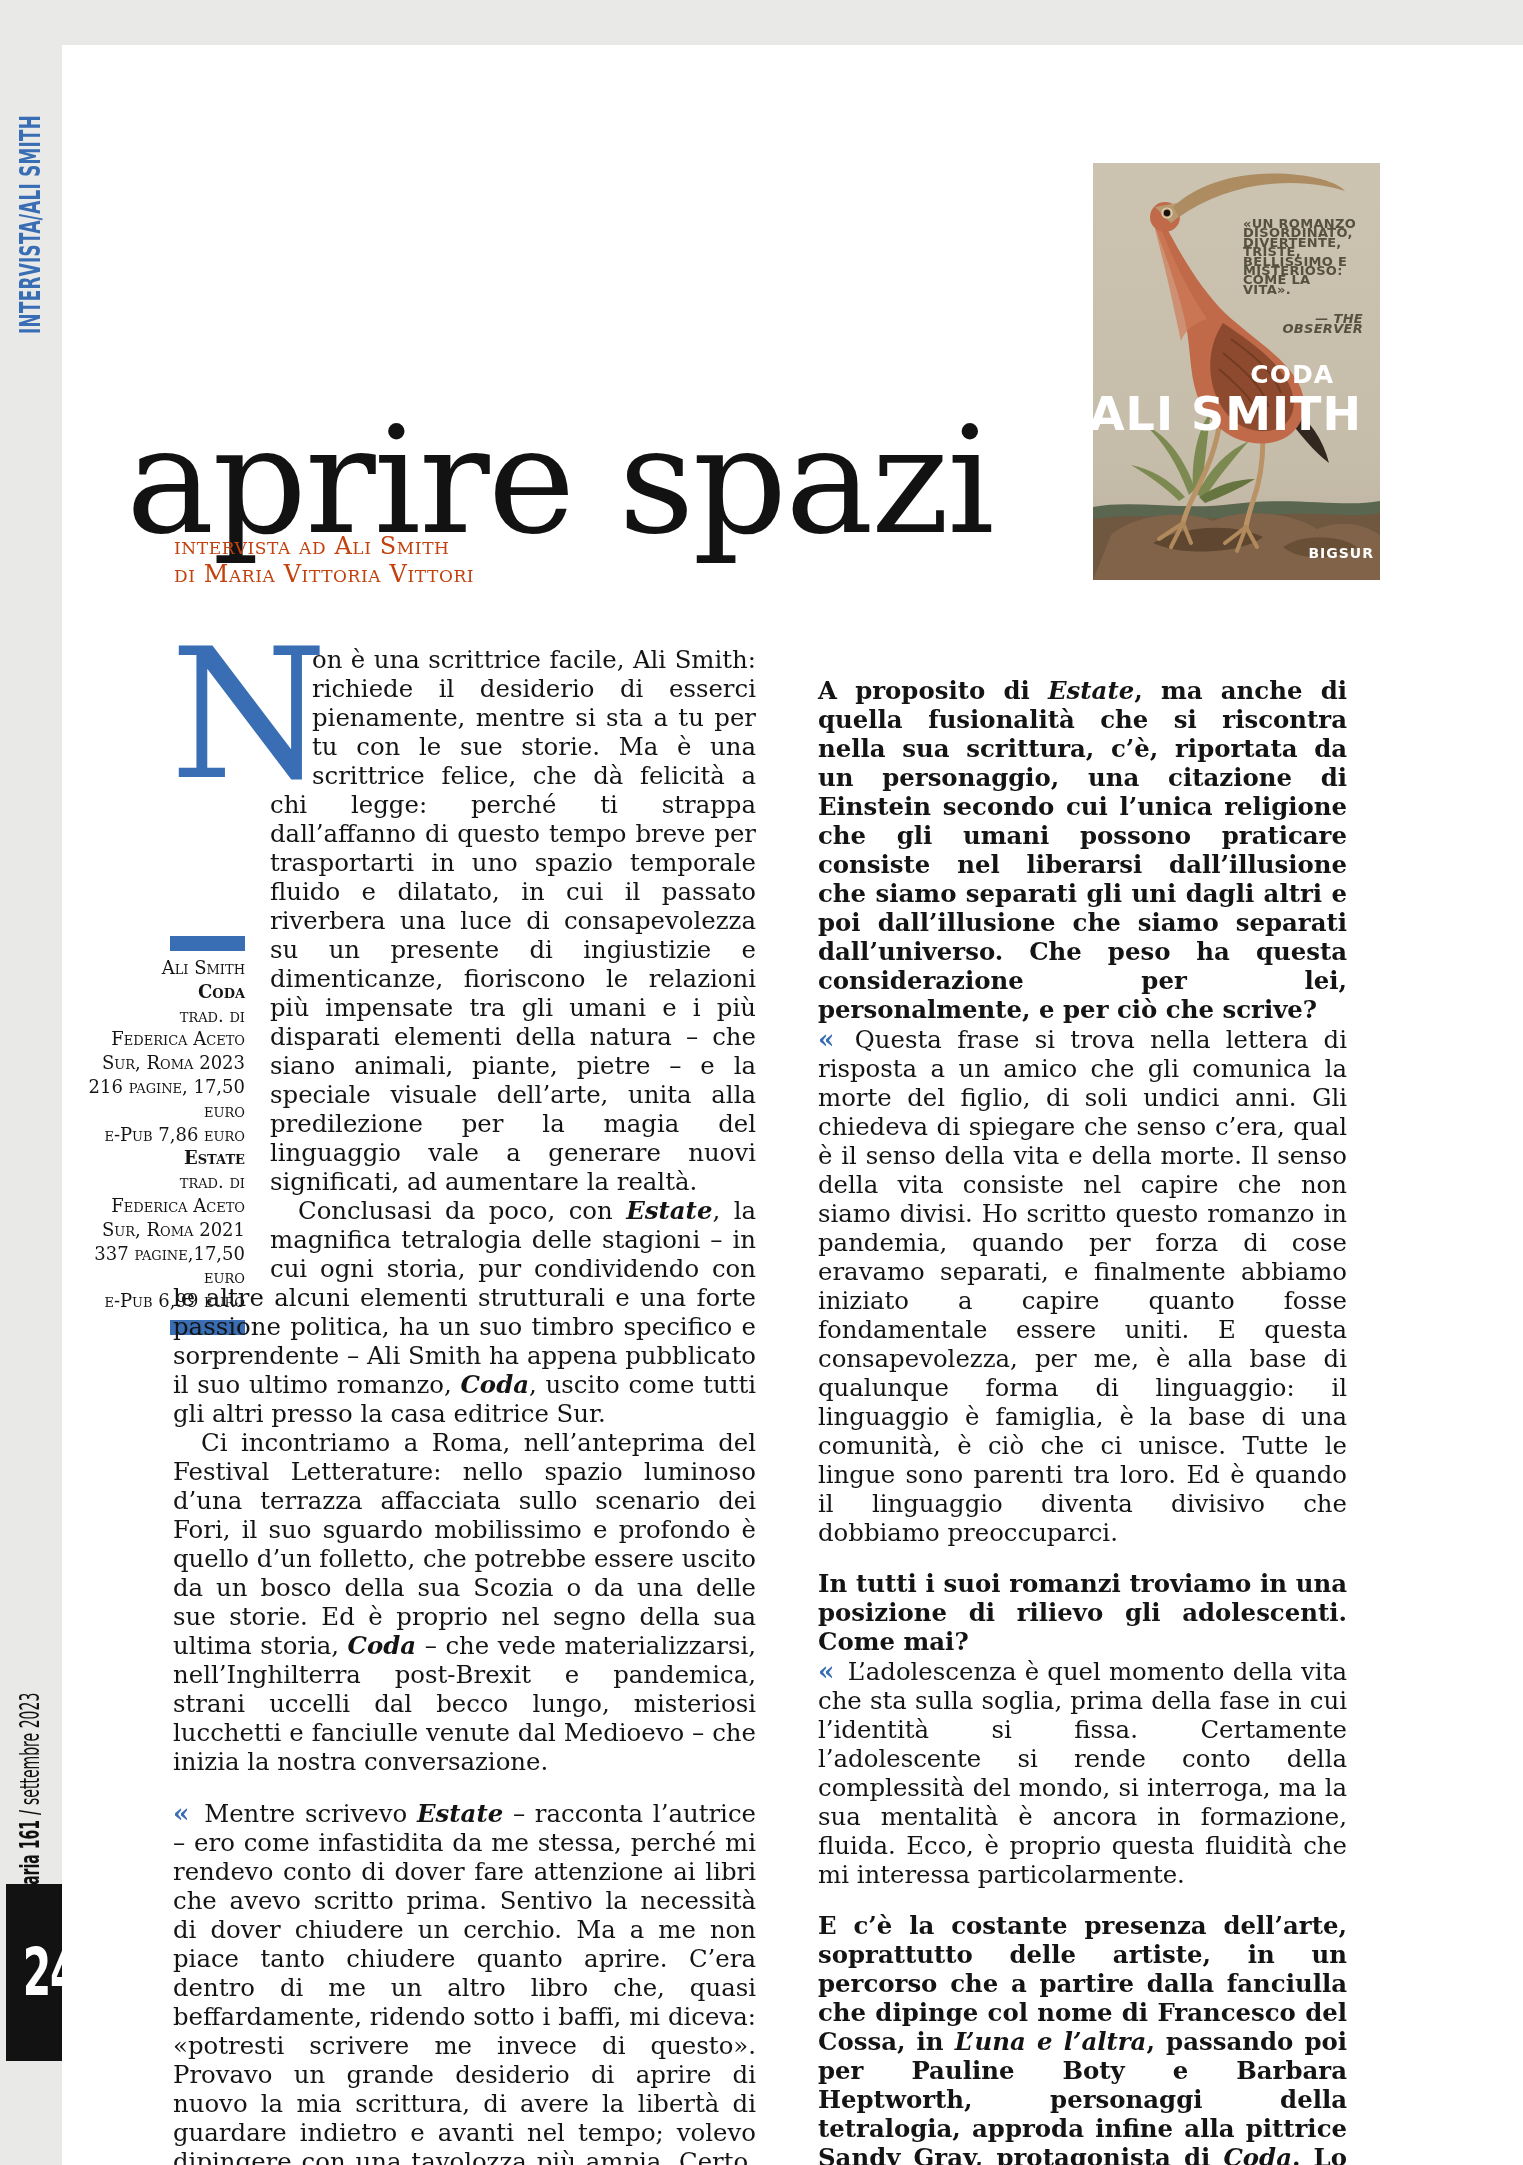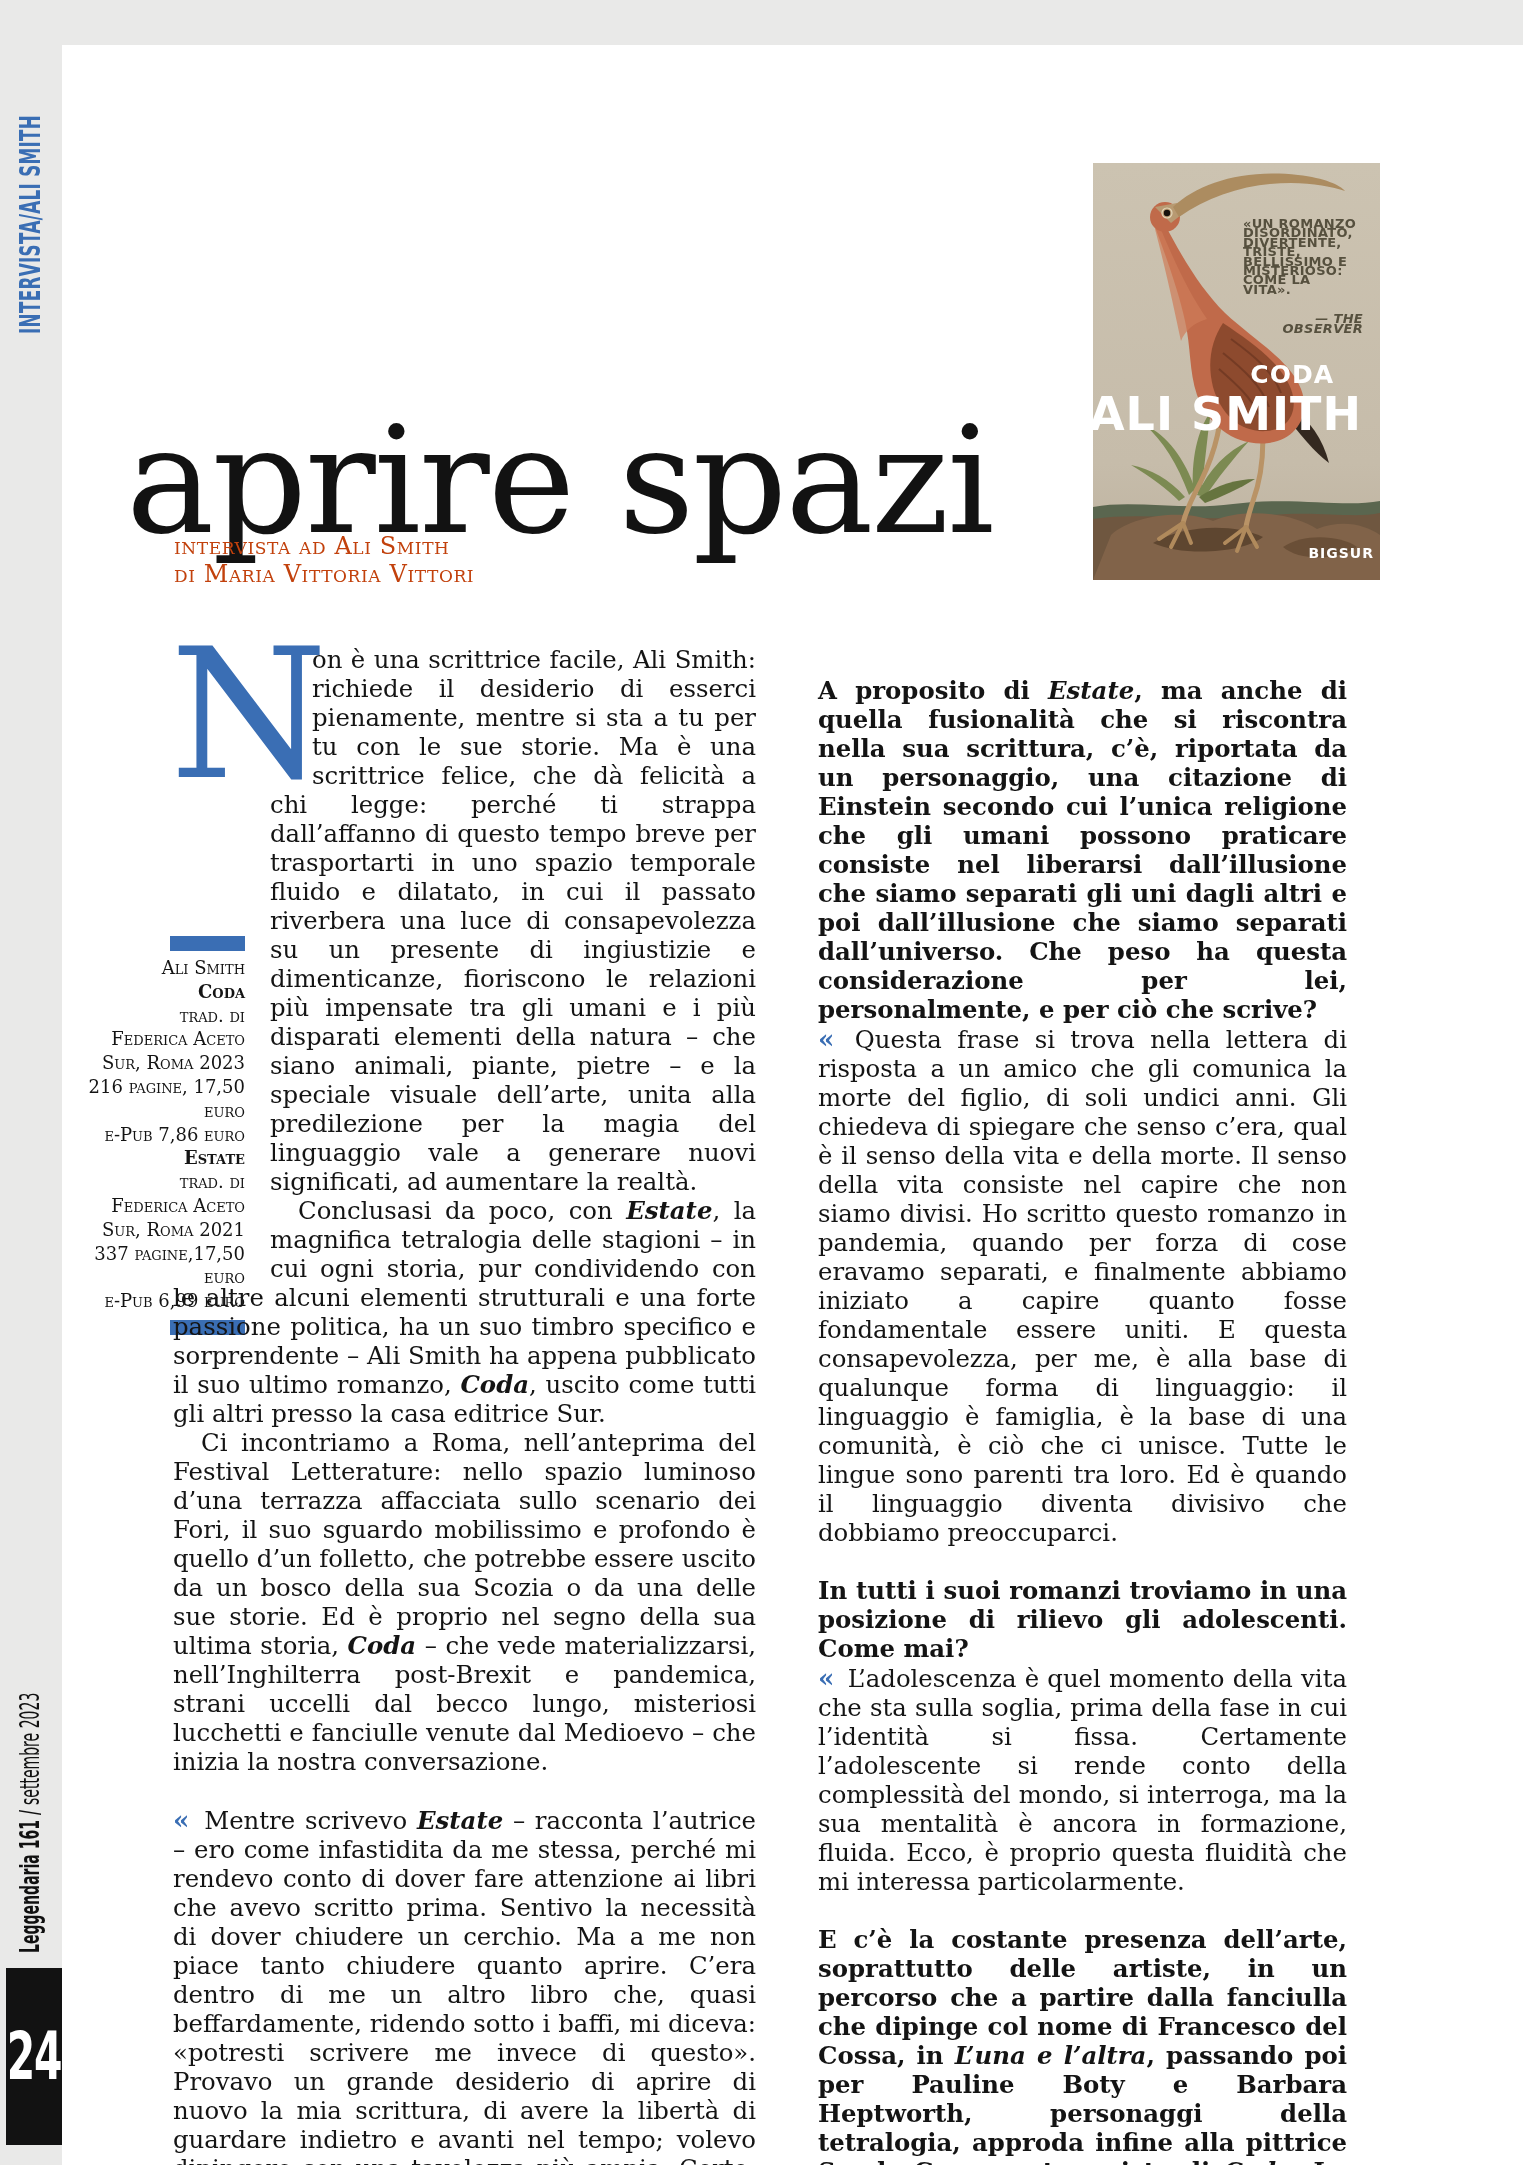--- a/index.html
+++ b/index.html
@@ -16,22 +16,22 @@
   .bg-strip-top{position:absolute;left:0;top:0;width:1523px;height:45px;background:var(--page-gray);}
 
   
   .v-label{position:absolute;transform-origin:left top;white-space:nowrap;
     font-family:"DejaVu Sans",sans-serif;font-weight:bold;line-height:30px;}
   .v-label-top{left:16px;top:334px;transform:rotate(-90deg) scaleX(0.60);font-size:28px;color:var(--accent);letter-spacing:0.5px;}
   .v-label-bottom{left:15px;top:1953px;transform:rotate(-90deg) scaleX(0.52);font-size:27px;color:#101010;}
   .v-label-bottom .light{font-weight:normal;}
 
   
-  .page-num-box{position:absolute;left:6px;top:1968px;width:56px;height:177px;background:var(--numbox);
-    display:flex;align-items:center;justify-content:center;}
+  .page-num-box{position:absolute;left:6px;top:1884px;width:56px;height:177px;background:var(--numbox);
+    display:flex;align-items:center;justify-content:flex-start;}
   .page-num-box .num{color:#fff;font-family:"DejaVu Sans",sans-serif;font-weight:bold;font-size:66px;
     transform:scaleX(0.62);letter-spacing:-2px;}
 
   
   .headline{position:absolute;left:126px;top:157px;font-size:148px;line-height:150px;
     letter-spacing:-2px;color:#121212;font-weight:normal;}
   .byline{position:absolute;left:174px;top:532px;font-size:24px;line-height:28px;
     font-variant:small-caps;letter-spacing:0.6px;color:#c2410c;}
 
   
@@ -54,21 +54,21 @@
   .info-bar.top{margin-bottom:5px;}
   .info-bar.bottom{margin-top:7px;}
   .info-line.bold{font-weight:bold;}
 
   
   .col{position:absolute;font-size:24.4px;line-height:29px;color:#141414;}
   .col-left{left:173px;top:645px;width:583px;}
   .col-right{left:818px;top:676px;width:529px;}
   .para{margin:0;text-align:justify;hyphens:auto;}
   .para.indent{text-indent:28px;}
-  .para.gap{margin-top:29px;}
+  .para.gap{margin-top:22px;}
   .para.question{font-weight:bold;}
   .seg-bt{font-weight:bold;font-style:italic;}
   .seg-it{font-style:italic;}
   .seg-g{color:var(--accent);font-weight:bold;font-size:1.08em;padding-right:5px;}
   .dropcap{float:left;width:132px;height:140px;margin-right:10px;margin-left:-3px;
     font-size:180px;line-height:140px;color:var(--accent);font-family:"DejaVu Serif",serif;}
   .info-spacer{float:left;clear:left;width:97px;height:325px;margin-top:150px;}
 </style>
 </head>
 <body>

